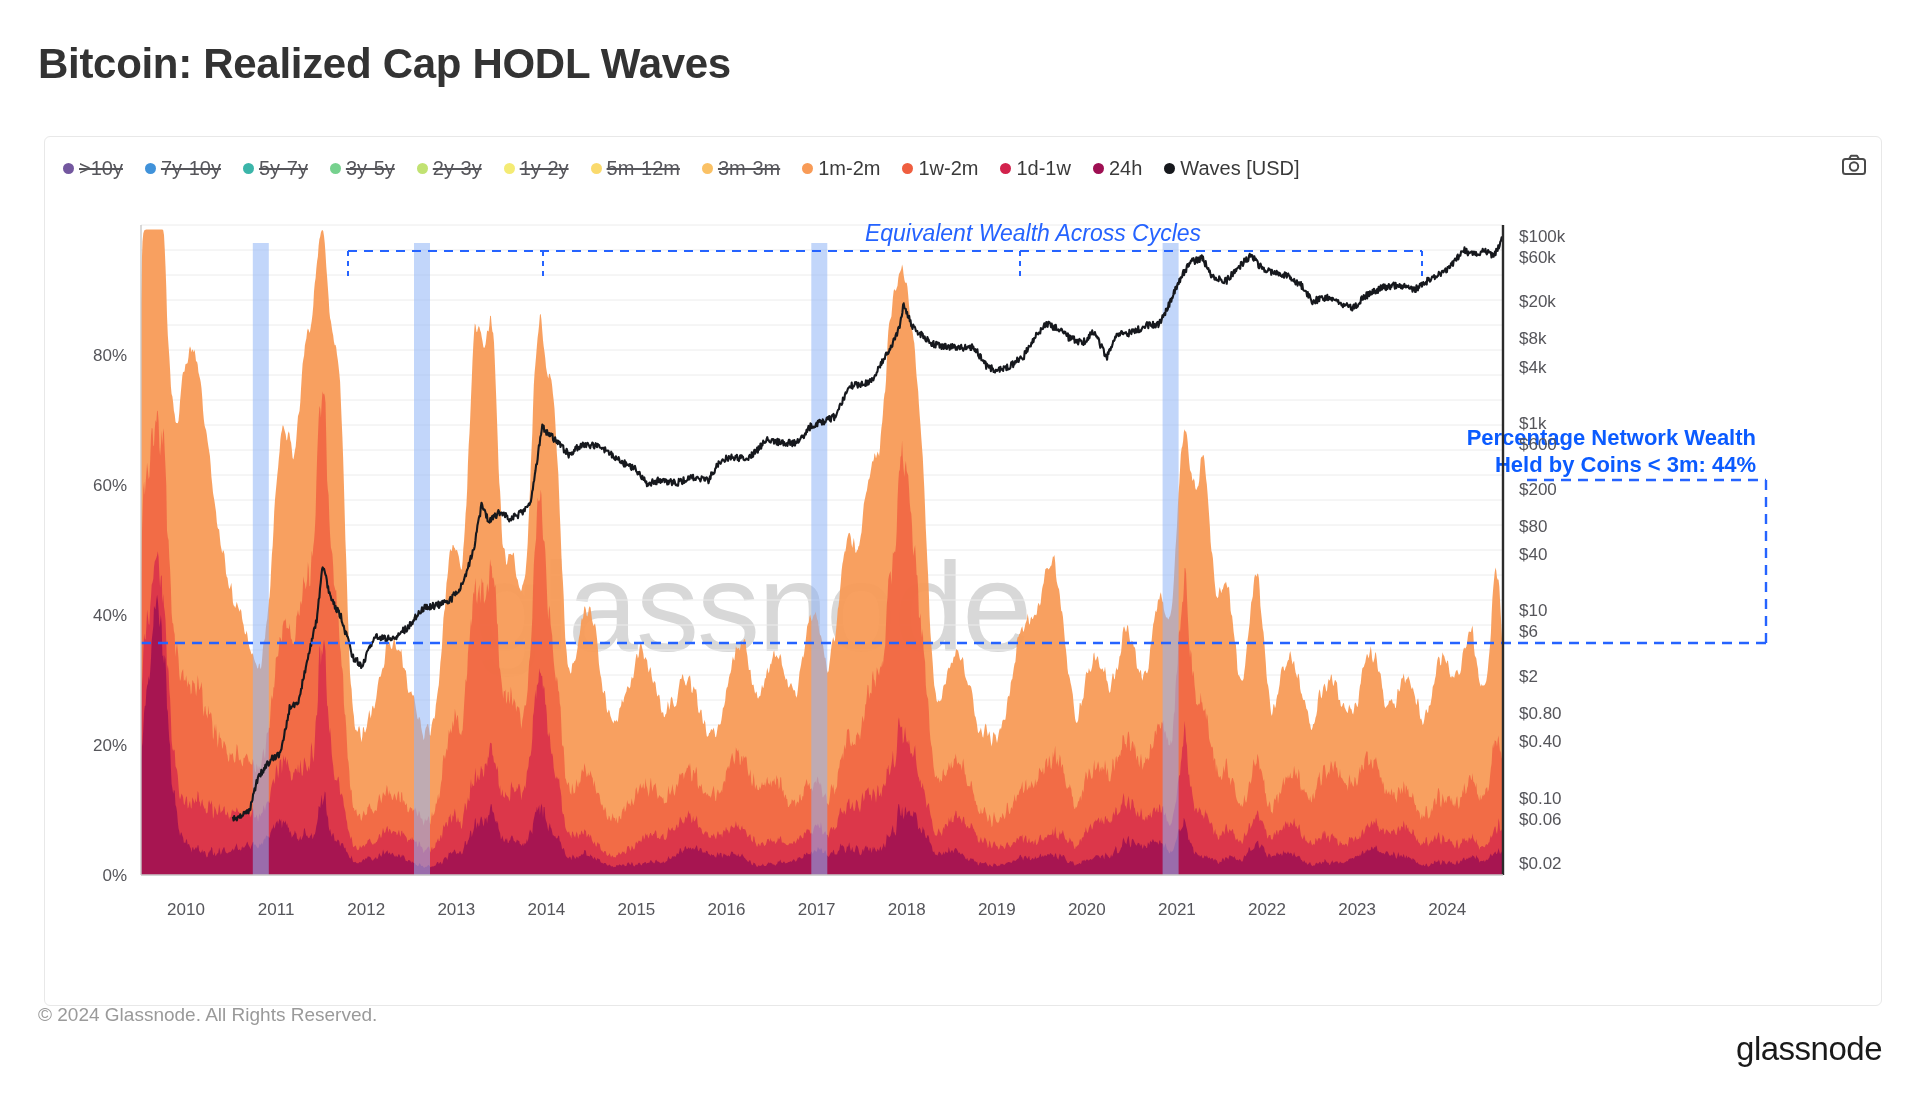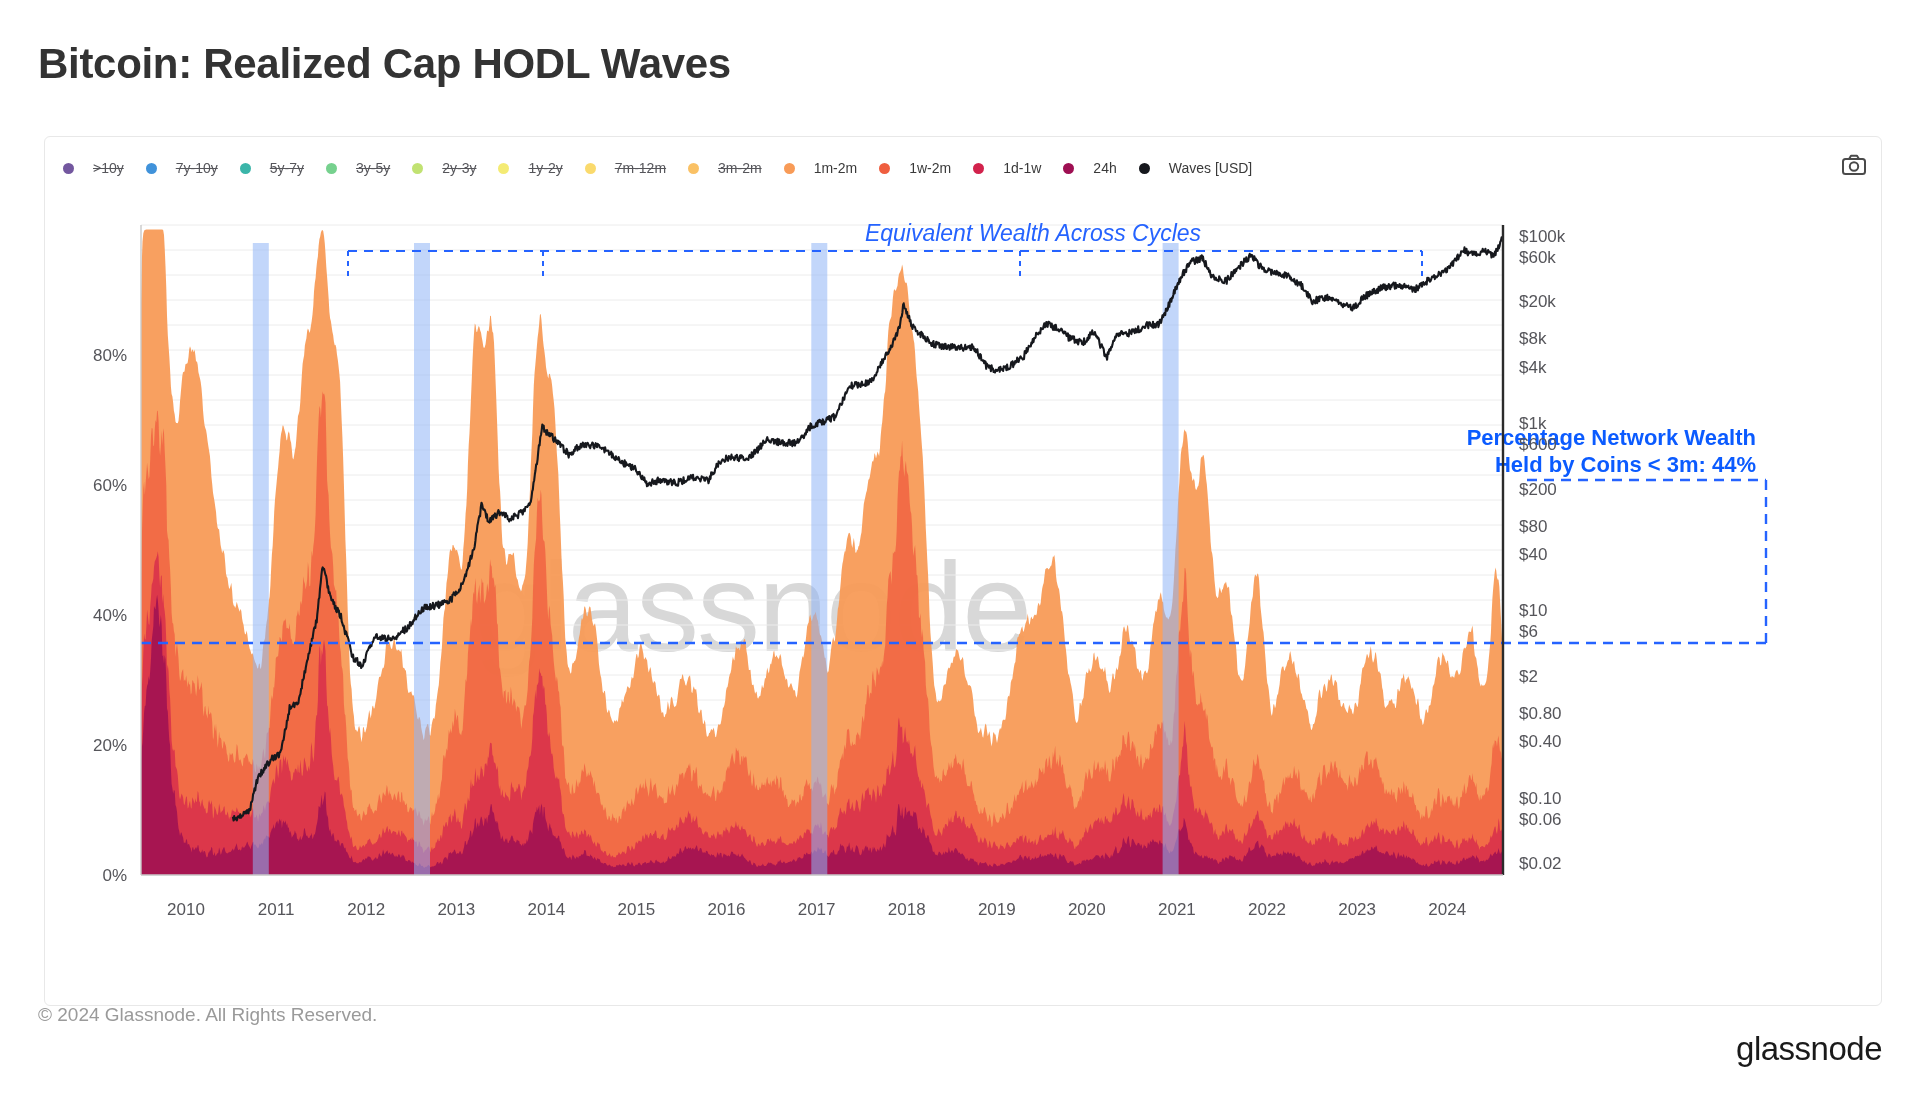--- a/index.html
+++ b/index.html
@@ -27,21 +27,21 @@
 
   
   .legend {
     position: absolute; left: 18px; top: 20px;
     display: flex; align-items: center; gap: 22px;
     height: 22px;
   }
   .leg-item { display: flex; align-items: center; gap: 5px; cursor: pointer; }
   .leg-dot { width: 11px; height: 11px; border-radius: 50%; display:block; flex:none; }
   .leg-label {
-    font-size: 14px; color: #3a3a3a; white-space: nowrap; line-height: 1; margin-left: 14px;
+    font-size: 20px; color: #3a3a3a; white-space: nowrap; line-height: 1;
   }
   .leg-item.off .leg-label { text-decoration: line-through; color: #56565b; }
   .leg-item.off .leg-dot { opacity: .85; }
 
   .camera-btn {
     position: absolute; right: 14px; top: 16px;
     width: 26px; height: 24px; cursor: pointer;
   }
 
   
@@ -102,25 +102,25 @@
         <div class="leg-item off">
           <span class="leg-dot" style="background: rgb(182, 221, 89);"></span>
           <span class="leg-label">2y-3y</span>
         </div>
         <div class="leg-item off">
           <span class="leg-dot" style="background: rgb(242, 232, 92);"></span>
           <span class="leg-label">1y-2y</span>
         </div>
         <div class="leg-item off">
           <span class="leg-dot" style="background: rgb(249, 211, 83);"></span>
-          <span class="leg-label">7m-12m</span>
+          <span class="leg-label">5m-12m</span>
         </div>
         <div class="leg-item off">
           <span class="leg-dot" style="background: rgb(249, 182, 74);"></span>
-          <span class="leg-label">3m-2m</span>
+          <span class="leg-label">3m-3m</span>
         </div>
         <div class="leg-item">
           <span class="leg-dot" style="background: rgb(248, 155, 87);"></span>
           <span class="leg-label">1m-2m</span>
         </div>
         <div class="leg-item">
           <span class="leg-dot" style="background: rgb(239, 94, 63);"></span>
           <span class="leg-label">1w-2m</span>
         </div>
         <div class="leg-item">

